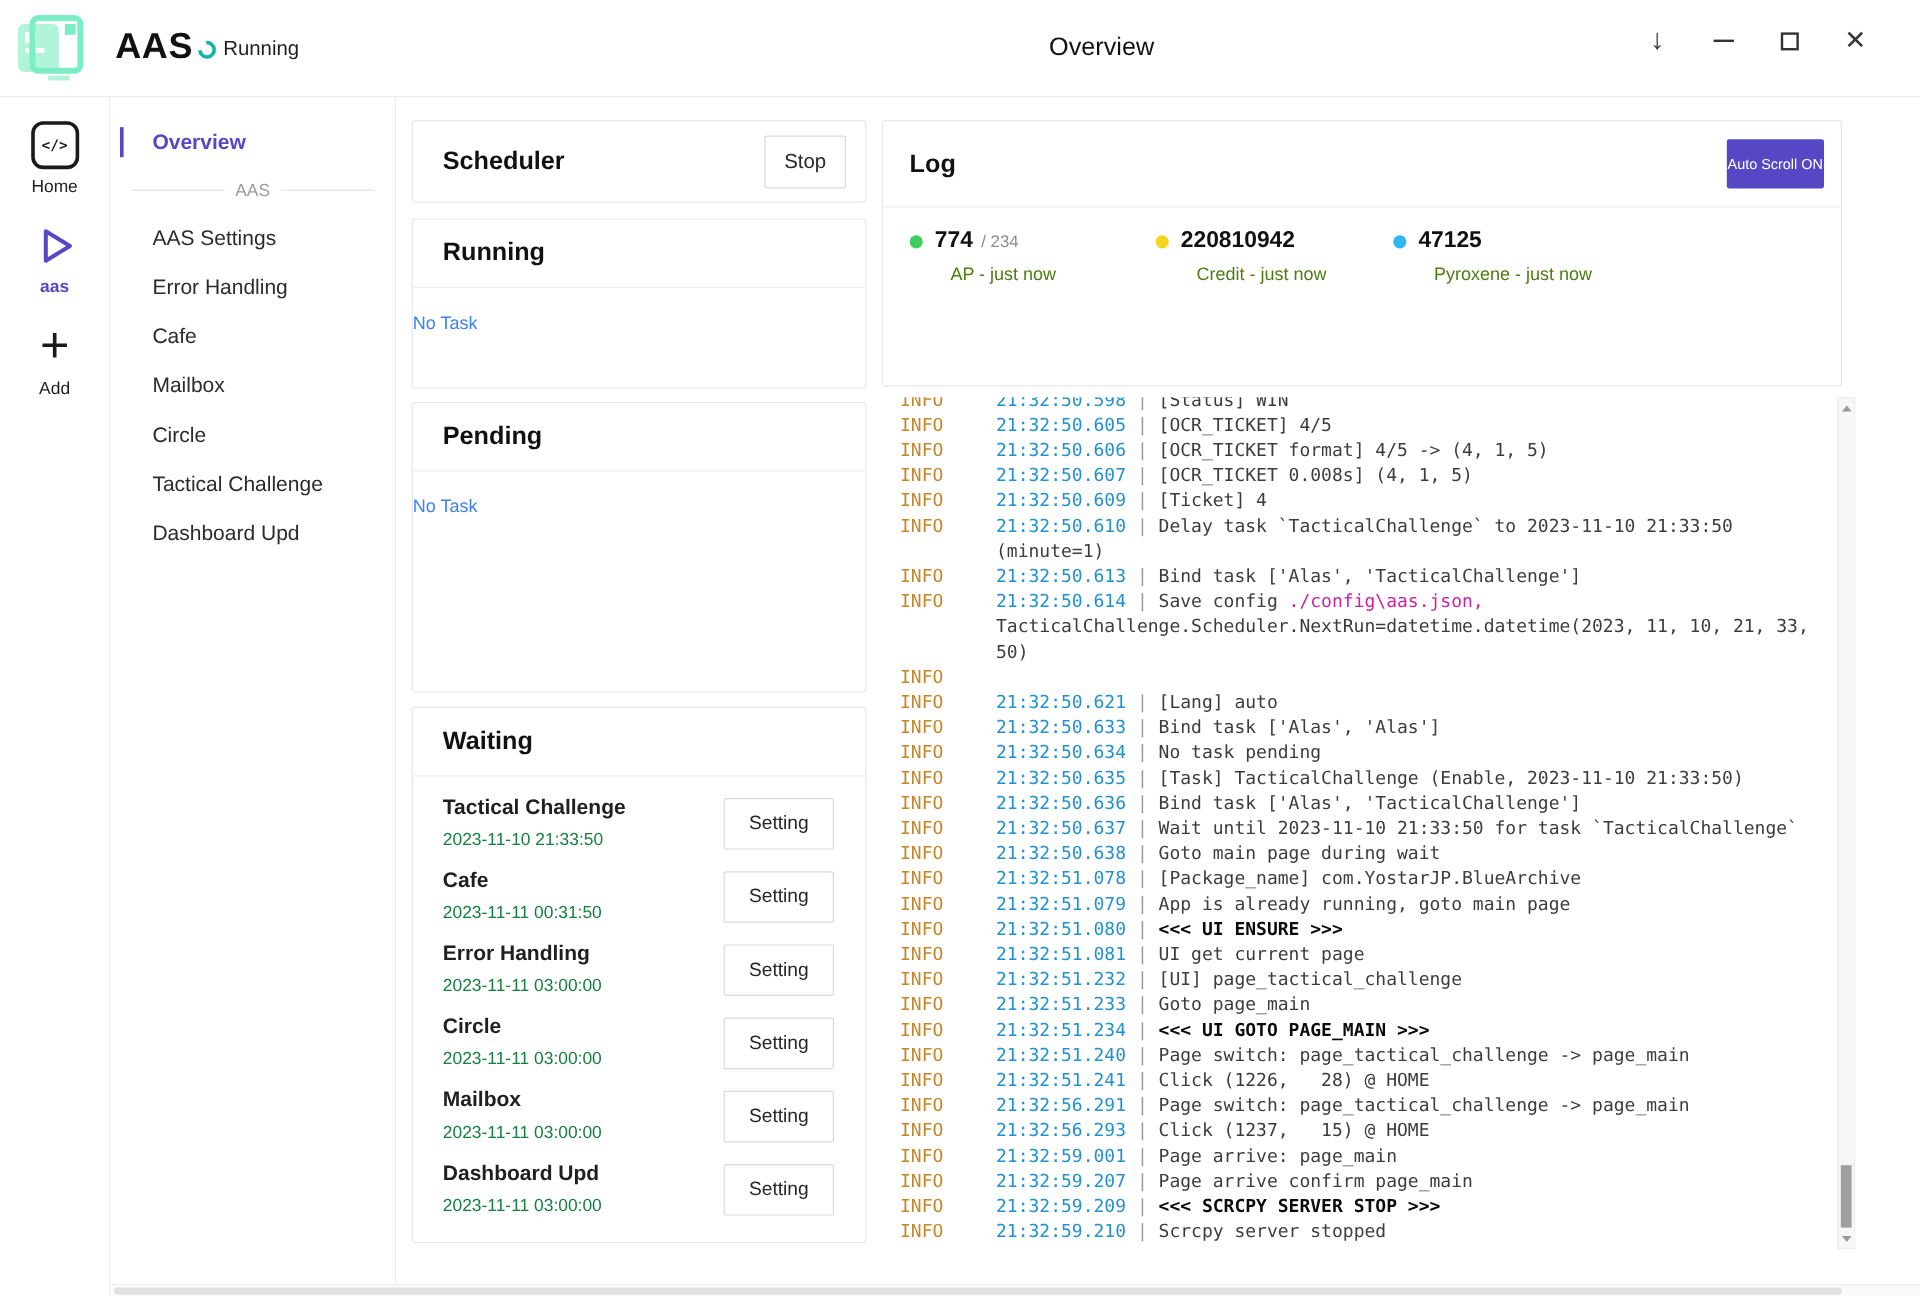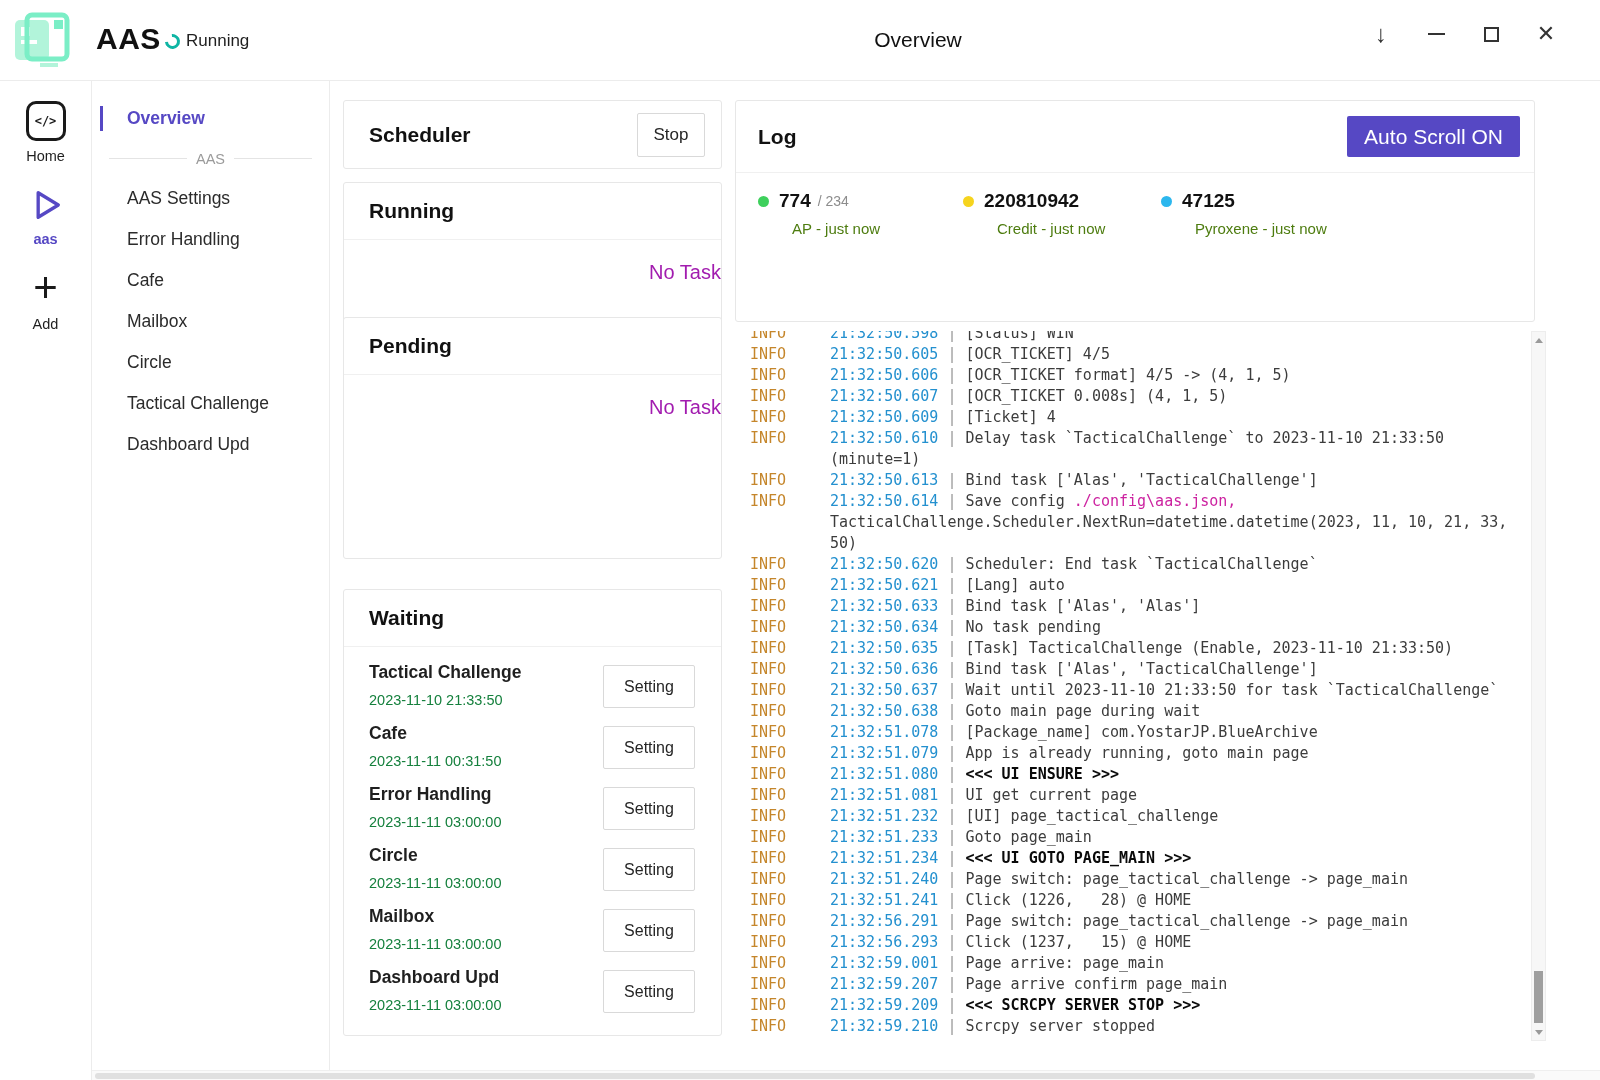--- a/index.html
+++ b/index.html
@@ -44,38 +44,38 @@
   .nav-divider { height:39px; display:flex; align-items:center; gap:9px; padding:0 17px; color:#9b9b9b; font-size:14.5px; }
   .nav-divider .line { flex:1; height:1px; background:#e4e4e4; }
 
   
   .main { position:absolute; left:330px; top:81px; width:1270px; height:989px; background:#fff; }
   .card { position:absolute; background:#fff; border:1px solid #e7e7e7; border-radius:3px; }
   .card-head { display:flex; align-items:center; justify-content:space-between; height:57px; padding:0 16px 0 25px;
                font-size:21px; font-weight:bold; color:#111; border-bottom:1px solid #f0f0f0; }
   .card-scheduler { left:13px; top:19px;  width:379px; height:69px; }
   .card-running   { left:13px; top:101px; width:379px; height:142px; }
-  .card-pending   { left:13px; top:236px; width:379px; height:242px; }
+  .card-pending   { left:13px; top:254px; width:379px; height:242px; }
   .card-waiting   { left:13px; top:508px; width:379px; height:447px; }
   .card-log       { left:405px; top:19px; width:800px; height:222px; }
   .scheduler-head { height:67px; border-bottom:none; }
   .btn { border:1px solid #d9d9d9; border-radius:2px; background:#fff; color:#262626; }
   .stop-btn { width:68px; height:44px; font-size:17px; }
-  .no-task { text-align:right; padding-top:21px; font-size:20px; color:#a21caf; }
+  .no-task { text-align:left; padding-top:21px; font-size:15px; color:#3b82f6; }
 
   .wt-list { padding-top:9px; }
   .wt-item { position:relative; height:61px; padding:6px 0 0 25px; }
   .wt-name { font-size:17.5px; font-weight:bold; color:#1f1f1f; }
   .wt-date { margin-top:9px; font-size:14.5px; color:#15803d; }
   .wt-btn  { position:absolute; right:26px; top:9px; width:92px; height:43px; font-size:16px; }
 
   
   .log-head { height:72px; display:flex; align-items:center; justify-content:space-between; padding:0 14px 0 22px;
               font-size:21px; font-weight:bold; color:#111; border-bottom:1px solid #f0f0f0; }
-  .autoscroll-btn { background:var(--accent); border:none; color:#fff; font-size:21px; height:41px; padding:0 17px; border-radius:2px; font-weight:normal; }
+  .autoscroll-btn { background:var(--accent); border:none; color:#fff; font-size:12px; height:41px; padding:0 1px; border-radius:2px; font-weight:normal; }
   .log-stats { display:flex; padding:17px 0 0 22px; }
   .stat:nth-child(1) { width:205px; }
   .stat:nth-child(2) { width:198px; }
   .stat-top { display:flex; align-items:center; }
   .dot { width:11px; height:11px; border-radius:50%; margin-right:10px; flex:none; }
   .stat-num { font-size:19px; font-weight:bold; color:#111; }
   .stat-suffix { font-size:14px; color:#8c8c8c; margin-left:7px; }
   .stat-label { margin:8px 0 0 34px; font-size:15px; color:#4d7c0f; }
 
   
@@ -296,21 +296,20 @@
     <span class="body"><span class="time">21:32:50.613</span><span class="sep"> | </span><span>Bind task ['Alas', 'TacticalChallenge']</span></span>
   </div>
 
   <div class="log-line">
     <span class="lvl">INFO</span>
     <span class="body"><span class="time">21:32:50.614</span><span class="sep"> | </span><span>Save config </span><span class="m">./config\aas.json,</span><span> TacticalChallenge.Scheduler.NextRun=datetime.datetime(2023, 11, 10, 21, 33, 50)</span></span>
   </div>
 
   <div class="log-line">
     <span class="lvl">INFO</span>
-    <span class="body"><span class="time">21:32:50.620</span><span class="sep"> | </span><span>Scheduler: End task `TacticalChallenge`</span></span>
   </div>
 
   <div class="log-line">
     <span class="lvl">INFO</span>
     <span class="body"><span class="time">21:32:50.621</span><span class="sep"> | </span><span>[Lang] auto</span></span>
   </div>
 
   <div class="log-line">
     <span class="lvl">INFO</span>
     <span class="body"><span class="time">21:32:50.633</span><span class="sep"> | </span><span>Bind task ['Alas', 'Alas']</span></span>

